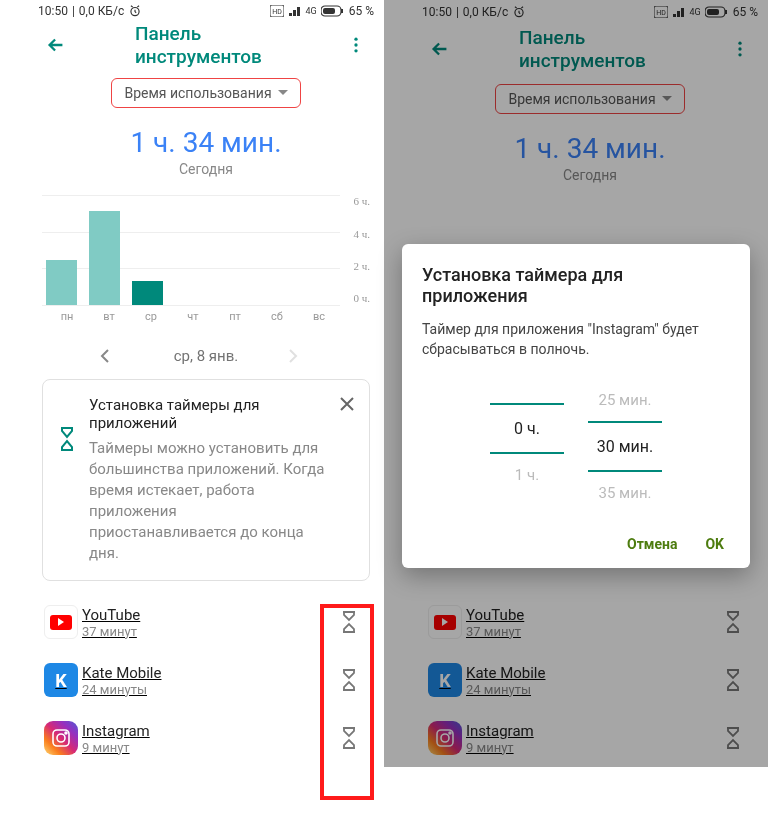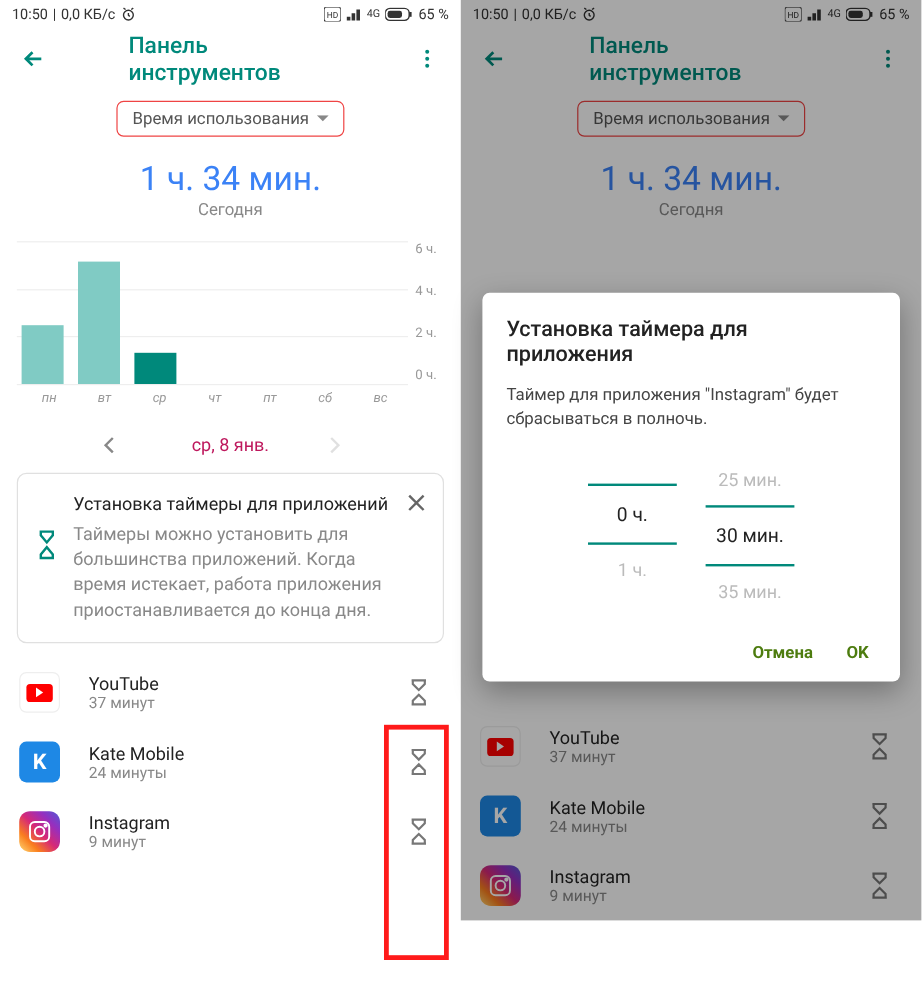--- a/index.html
+++ b/index.html
@@ -11,20 +11,21 @@
   overflow: hidden;
   background: #fff;
 }
 .screen {
   width: 384px;
   height: 767px;
   position: relative;
   background: #fff;
   display: flex;
   flex-direction: column;
+  padding-left: 28px;
 }
 .screen.dimmed::after {
   content: "";
   position: absolute;
   inset: 0;
   background: rgba(0,0,0,0.35);
   z-index: 5;
   pointer-events: none;
 }
 .status-bar {
@@ -80,45 +81,46 @@
   align-items: flex-end;
   gap: 12px;
   border-bottom: 1px solid #eee;
   padding: 0 4px;
 }
 .chart-yaxis {
   width: 30px;
   display: flex;
   flex-direction: column;
   justify-content: space-between;
-  align-items: center;
+  align-items: flex-end;
   font-size: 11px;
   color: #999;
   padding-bottom: 2px;
+  font-family: Liberation Serif, serif;
 }
 .grid-line { position: absolute; left: 0; right: 30px; border-top: 1px solid #eee; }
 .bar {
   flex: 1;
   background: #80cbc4;
 }
 .bar.dark { background: #00897b; }
 .xaxis {
   display: flex;
   margin: 4px 44px 0 18px;
   font-size: 11px;
   color: #999;
 }
-.xaxis span { flex: 1; text-align: center; font-style: italic; }
+.xaxis span { flex: 1; text-align: center; }
 .date-nav {
   display: flex;
   align-items: center;
   justify-content: center;
   gap: 50px;
   margin: 24px 0 14px;
-  color: #be185d;
+  color: #737373;
   font-size: 15px;
 }
 .chev { color: #888; width: 24px; text-align: center; }
 .tip-card {
   margin: 0 14px 12px;
   border: 1px solid #e0e0e0;
   border-radius: 8px;
   padding: 16px 14px;
   display: flex;
   gap: 12px;
@@ -126,21 +128,22 @@
 }
 .tip-icon { color: #00897b; margin-top: 30px; }
 .tip-text { flex: 1; }
 .tip-title { font-size: 15px; color: #222; margin-bottom: 6px; }
 .tip-body { font-size: 15px; color: #888; line-height: 1.4; }
 .close-x { color: #666; }
 .app-row {
   display: flex;
   align-items: center;
   padding: 12px 16px;
-  gap: 24px;
+  gap: 4px;
+  text-decoration: underline;
 }
 .app-icon {
   width: 34px; height: 34px; border-radius: 6px;
   display: flex; align-items: center; justify-content: center;
   font-size: 18px; color: #fff; font-weight: bold;
 }
 .yt { background: #fff; border: 1px solid #eee; position: relative; }
 .yt::before { content: ""; width: 22px; height: 15px; background: #f00; border-radius: 3px; position: absolute; }
 .yt::after { content: ""; position: absolute; border-left: 6px solid #fff; border-top: 4px solid transparent; border-bottom: 4px solid transparent; }
 .kate { background: #1e88e5; }

